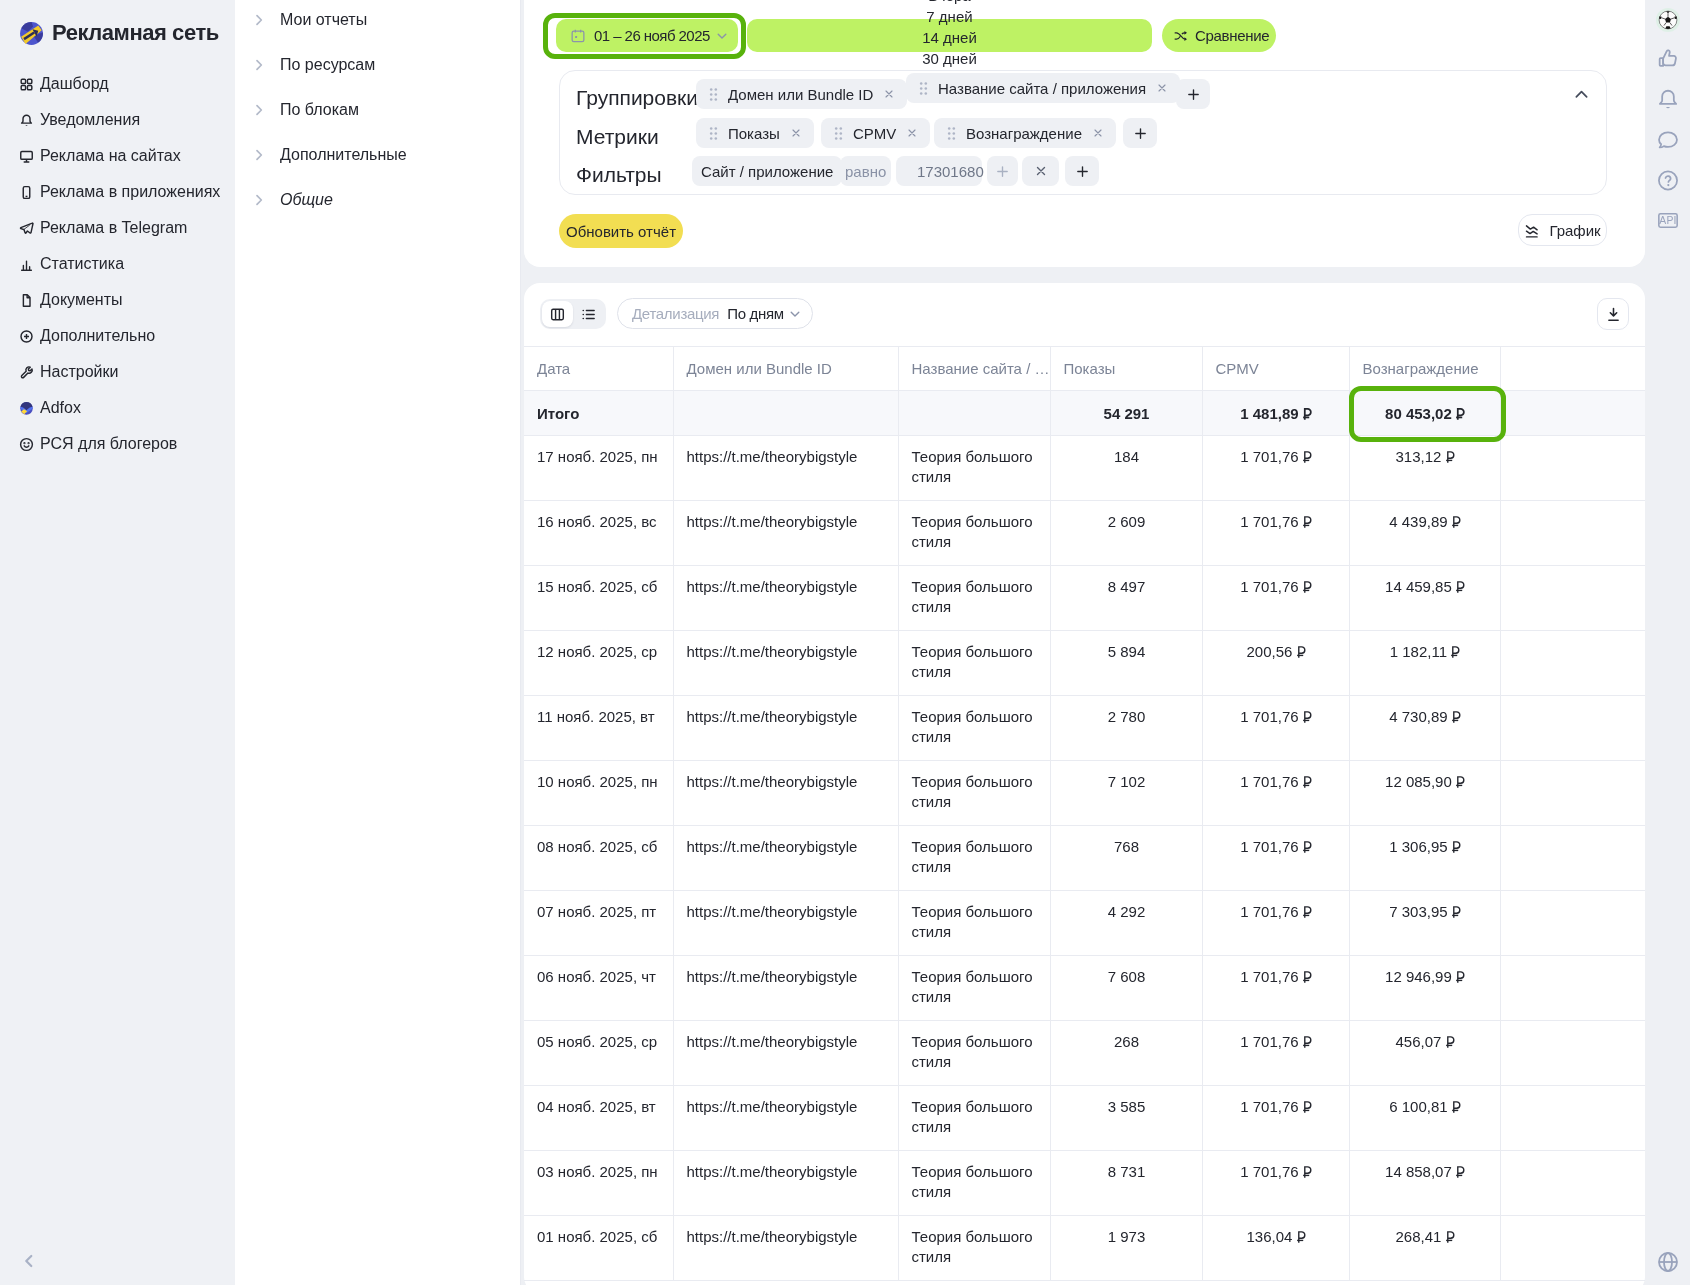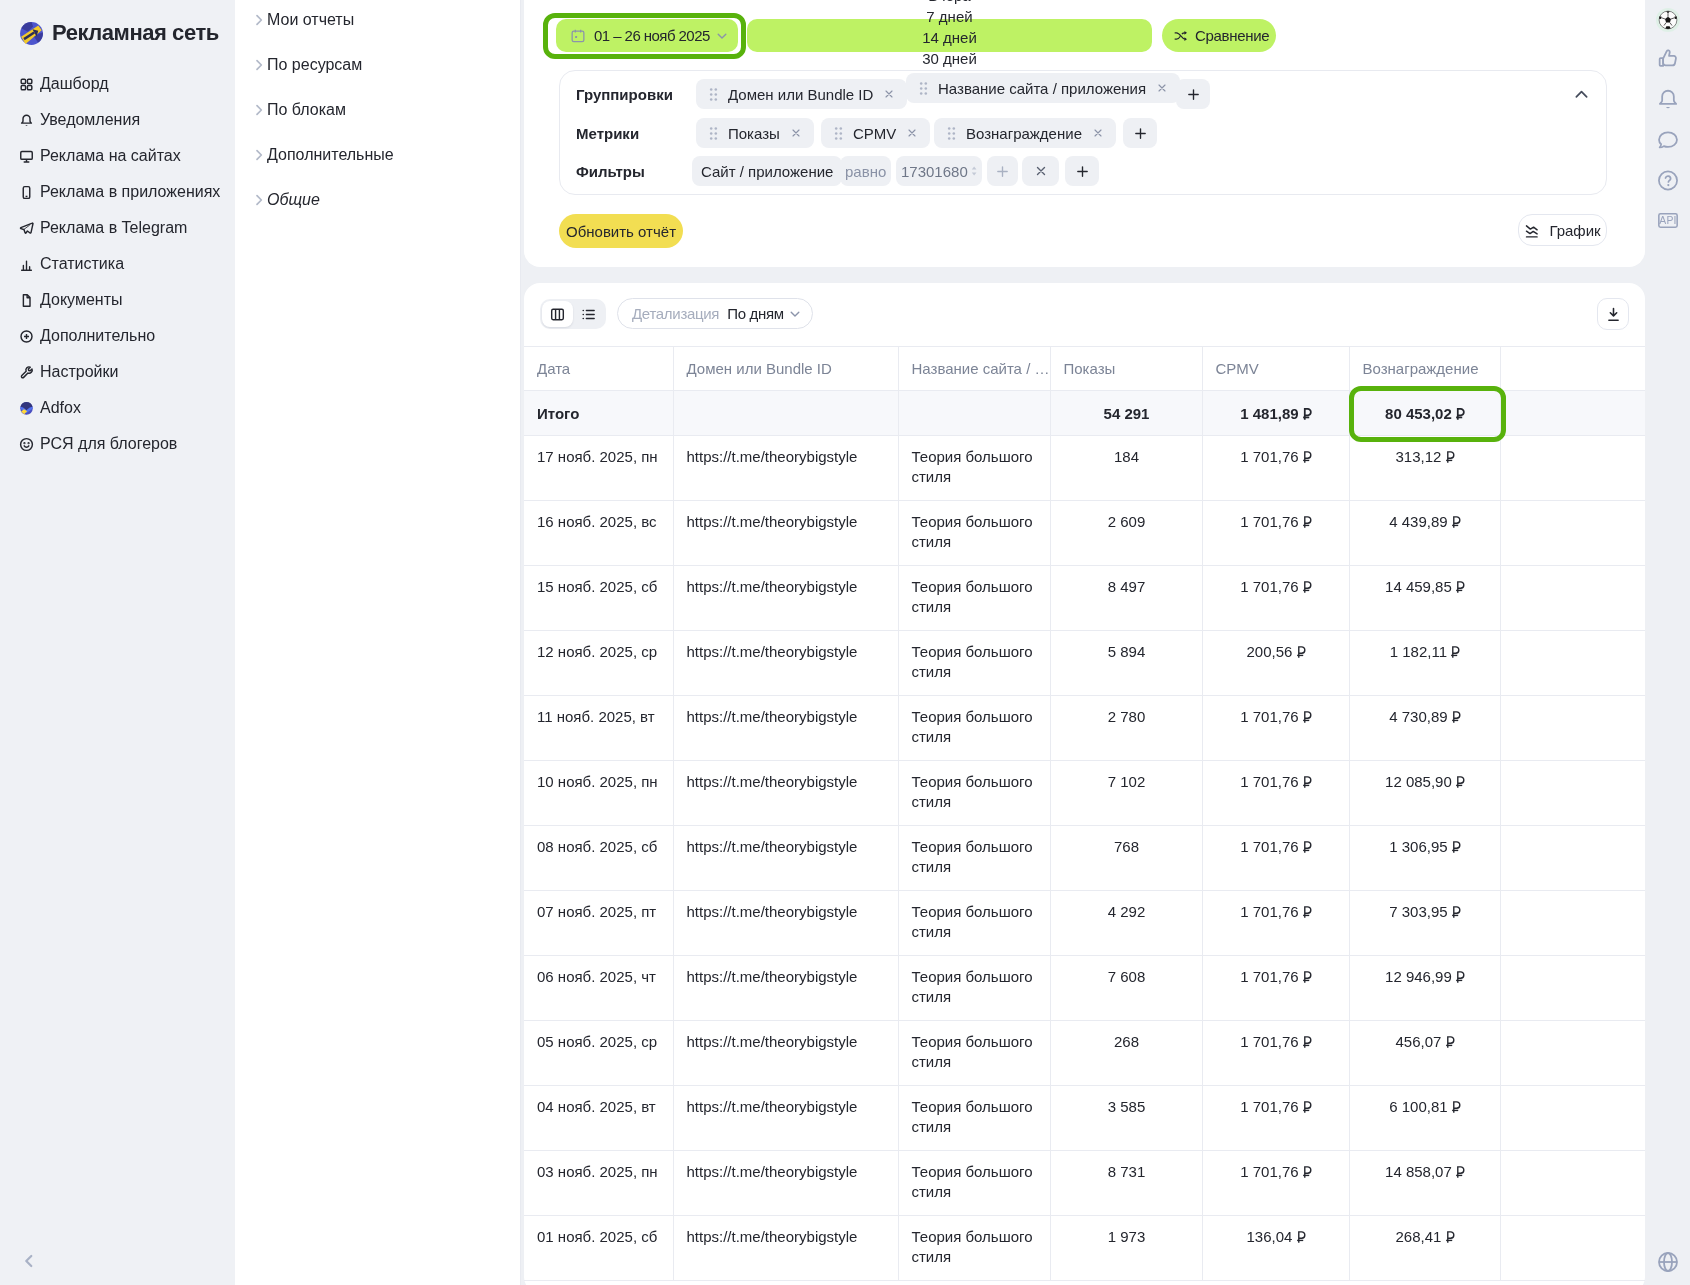--- a/index.html
+++ b/index.html
@@ -11,36 +11,36 @@
   #s1 .logo { position:absolute; left:19px; top:20px; display:flex; align-items:center; }
   #s1 .logo b { font-size:22px; letter-spacing:-0.45px; color:#24262e; margin-left:8px; font-weight:bold; }
   .nav { position:absolute; left:0; top:66px; width:235px; }
   .nav .it { height:36px; display:flex; align-items:center; padding-left:19px; font-size:16px; color:#24262e; }
   .nav .it svg { margin-right:6px; flex:none; width:15px; height:15px; stroke-width:2.3px; }
   #collapse { position:absolute; left:18px; top:1250px; }
   
   #s2 { position:absolute; left:235px; top:0; width:286px; height:1285px; background:#fff; border-right:1px solid #e8eaf0; }
   #s2 .it { position:absolute; left:0; width:286px; height:30px; display:flex; align-items:center; }
   #s2 .it svg { margin-left:16px; }
-  #s2 .it span { font-size:16px; color:#24262e; }
+  #s2 .it span { margin-left:13px; font-size:16px; color:#24262e; }
   
   .card { position:absolute; background:#fff; border-radius:16px; }
   #card1 { left:524px; top:-20px; width:1121px; height:287px; }
   #card2 { left:524px; top:283px; width:1121px; height:1010px; }
   
   .gbtn { position:absolute; background:#bef264; border-radius:10px; height:33px; display:flex; align-items:center; font-size:15px; color:#24262e; white-space:nowrap; }
   .gbtn svg { flex:none; }
   #datebtn { left:556px; top:19px; width:182px; padding:0 9px 0 14px; }
   #datebtn span { margin:0 0 0 8px; flex:1; letter-spacing:-0.55px; }
   #ranges { left:747px; top:19px; width:405px; display:flex; gap:4px; justify-content:center;flex-direction:column; }
   #compare { left:1162px; top:19px; width:114px; border-radius:17px; padding:0 11px; letter-spacing:-0.3px; }
   #compare span { margin-left:6px; }
   
   #fbox { position:absolute; left:559px; top:70px; width:1048px; height:125px; border:1px solid #e8eaf0; border-radius:16px; background:#fff; }
-  .flabel { position:absolute; left:576px; font-size:15px; font-weight:bold; color:#24262e; }
+  .flabel { position:absolute; left:576px; font-size:21px; font-weight:normal; color:#24262e; }
   .chip { position:absolute; height:30px; background:#eef0f4; border-radius:8px; display:flex; align-items:center; font-size:15px; color:#24262e; padding:0 12px; }
   .chip .h { margin-right:9px; display:flex; }
   .chip .x { margin-left:10px; display:flex; }
   .pbtn { position:absolute; width:34px; height:30px; background:#eef0f4; border-radius:8px; display:flex; align-items:center; justify-content:center; }
   
   #refresh { position:absolute; left:559px; top:214px; width:124px; height:34px; background:#f2de52; border:none; border-radius:17px; font-size:15px; color:#25272d; font-family:"Liberation Sans",sans-serif; }
   #graphbtn { position:absolute; left:1518px; top:214px; width:89px; height:32px; background:#fff; border:1px solid #e4e7ef; border-radius:14px; display:flex; align-items:center; justify-content:center; font-size:15px; color:#24262e; }
   #graphbtn span { margin-left:8px; }
   
   #seg { position:absolute; left:540px; top:299px; width:66px; height:30px; background:#eef0f4; border-radius:10px; display:flex; align-items:center; }
@@ -292,21 +292,21 @@
       </svg>
     </span></div>
 <div class="pbtn" style="left:1123px; top:118px;">
     <svg width="15" height="15" viewBox="0 0 24 24" fill="none" stroke="#24262e" stroke-width="2.2" stroke-linecap="round">
       <path d="M12 4.5v15M4.5 12h15"></path>
     </svg>
   </div>
 
 <div class="chip" style="left:692px; top:156px; padding:0 9px;">Сайт / приложение</div>
 <div class="chip" style="left:840px; top:156px; color:#8a92a6; padding:0 5px;">равно</div>
-<div class="chip" style="left:896px; top:156px; width:86px; color:#6f7788; padding:0 5px;">17301680<svg style="margin-left:3px;" width="8" height="14" viewBox="0 0 8 14" fill="#c3c9d6">
+<div class="chip" style="left:896px; top:156px; width:86px; color:#6f7788; padding:0 21px;">17301680<svg style="margin-left:3px;" width="8" height="14" viewBox="0 0 8 14" fill="#c3c9d6">
       <path d="M4 1.2 7 5H1z"></path>
       <path d="M4 12.8 1 9h6z"></path>
     </svg></div>
 <div class="pbtn" style="left:987px; top:156px; width:31px;">
     <svg width="15" height="15" viewBox="0 0 24 24" fill="none" stroke="#a9b1c2" stroke-width="2.2" stroke-linecap="round">
       <path d="M12 4.5v15M4.5 12h15"></path>
     </svg>
   </div>
 <div class="pbtn" style="left:1022px; top:156px; width:37px;">
     <svg width="14" height="14" viewBox="0 0 24 24" fill="none" stroke="#596070" stroke-width="2.4" stroke-linecap="round">

